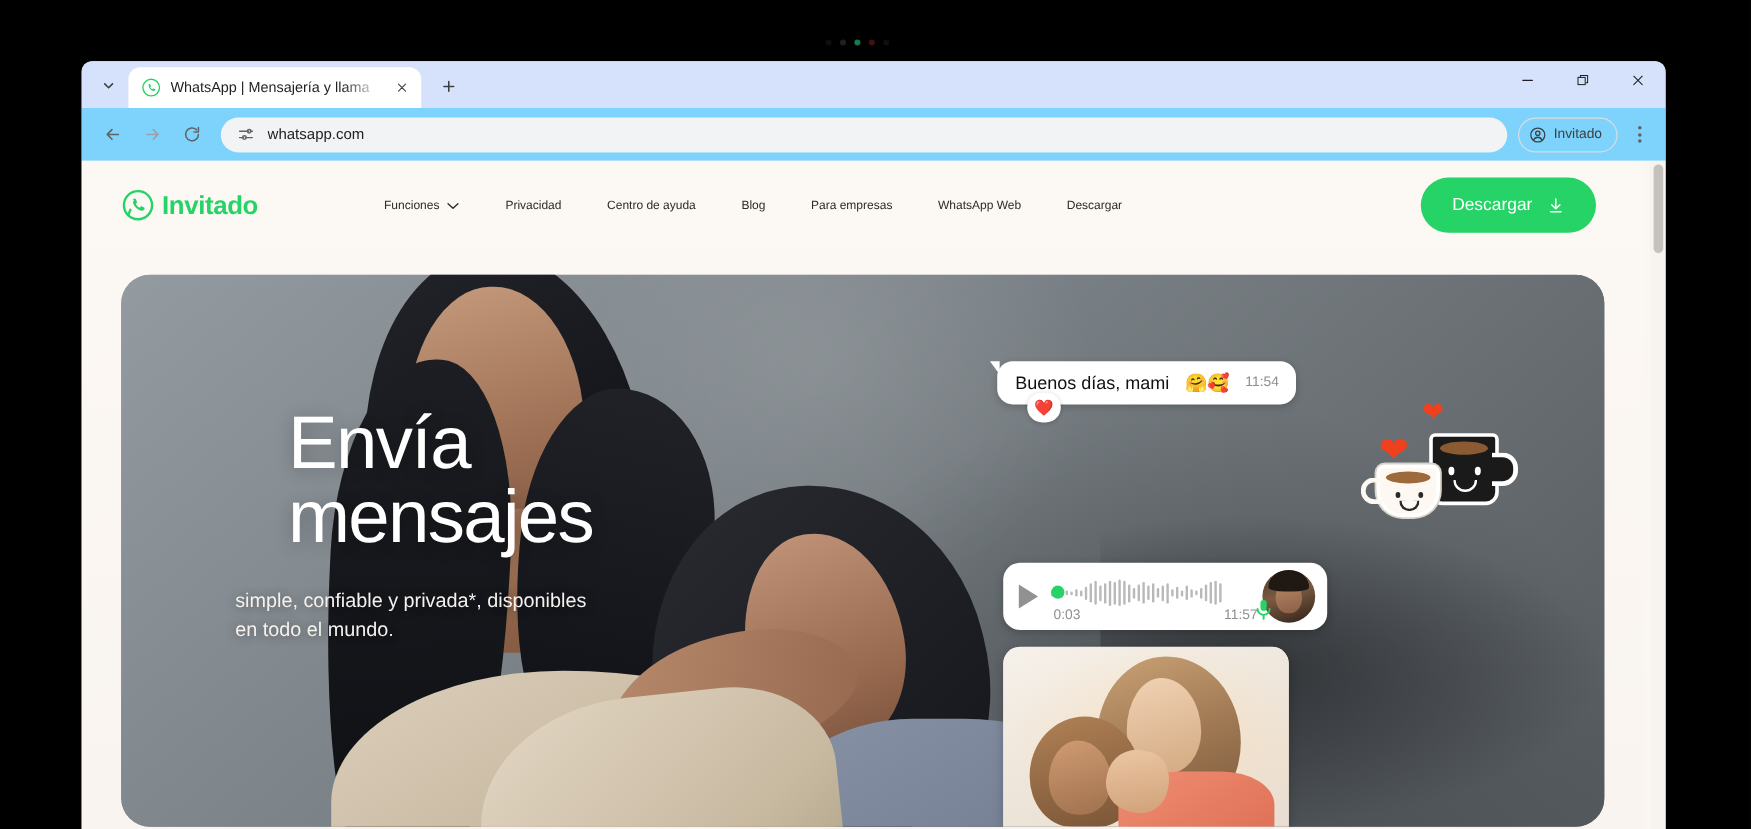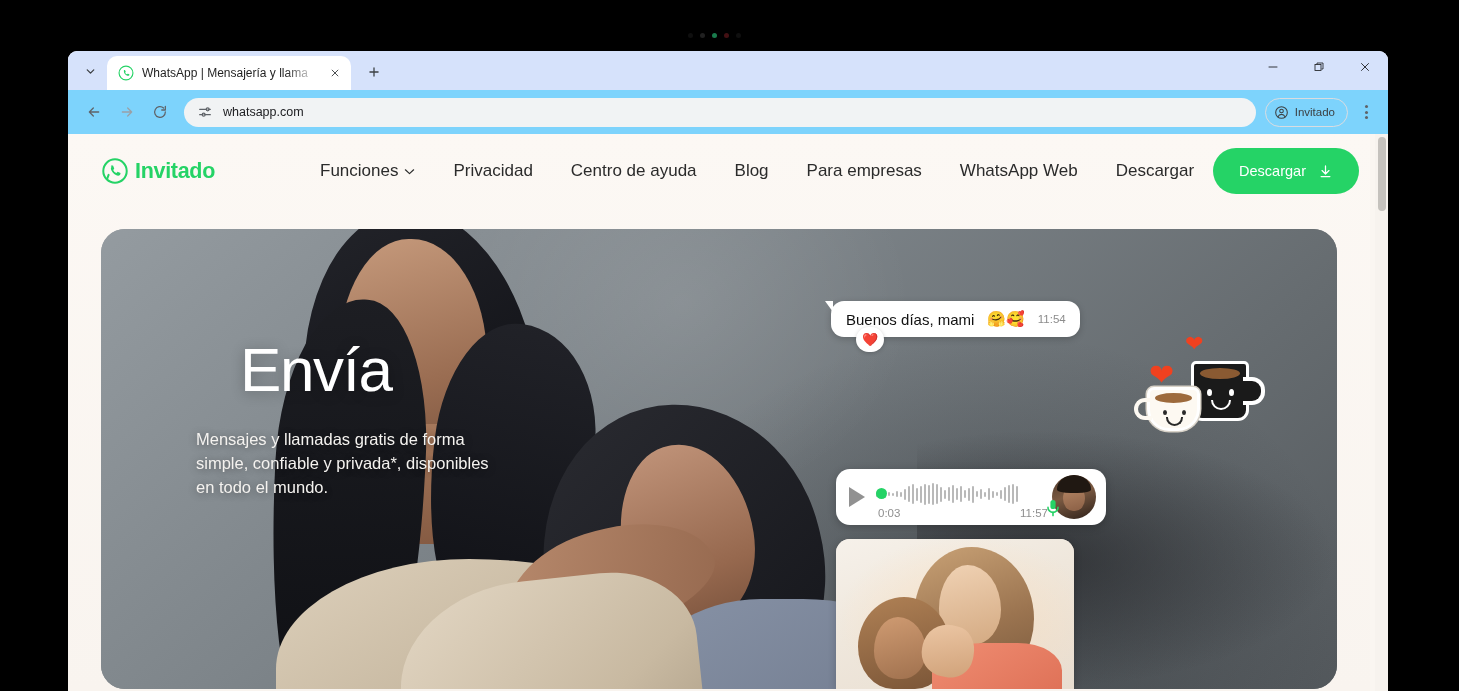--- a/index.html
+++ b/index.html
@@ -204,21 +204,21 @@
     color: #25d366;
     letter-spacing: -0.3px;
   }
   .nav-links {
     display: flex;
     align-items: center;
     gap: 0px;
     margin-left: 86px;
   }
   .nav-link {
-    font-size: 17px;
+    font-size: 10px;
     color: #2b2b2b;
     white-space: nowrap;
     padding: 0 19px;
     display: flex; align-items: center; gap: 6px;
   }
   .nav-link .chev { width: 11px; height: 7px; display: block; }
   .dl-btn {
     margin-left: auto;
     background: #25d366;
     color: #ffffff;
@@ -737,23 +737,23 @@
           <div class="face-b"></div>
           <div class="body-b"></div>
           <div class="body-a"></div>
           <div class="arm-a"></div>
           <div class="sleeve-a"></div>
           <div class="dark-right"></div>
 
           <div class="hero-copy">
             <div class="hero-title">
               <div>Envía</div>
+              <div>mensajes</div>
             </div>
             <div class="hero-sub">
-              <div>Mensajes y llamadas gratis de forma</div>
               <div>simple, confiable y privada*, disponibles</div>
               <div>en todo el mundo.</div>
             </div>
           </div>
 
           <div class="bubble-text">
             <span class="msg">Buenos días, mami</span>
             <span class="emo">🤗🥰</span>
             <span class="time">11:54</span>
           </div>

